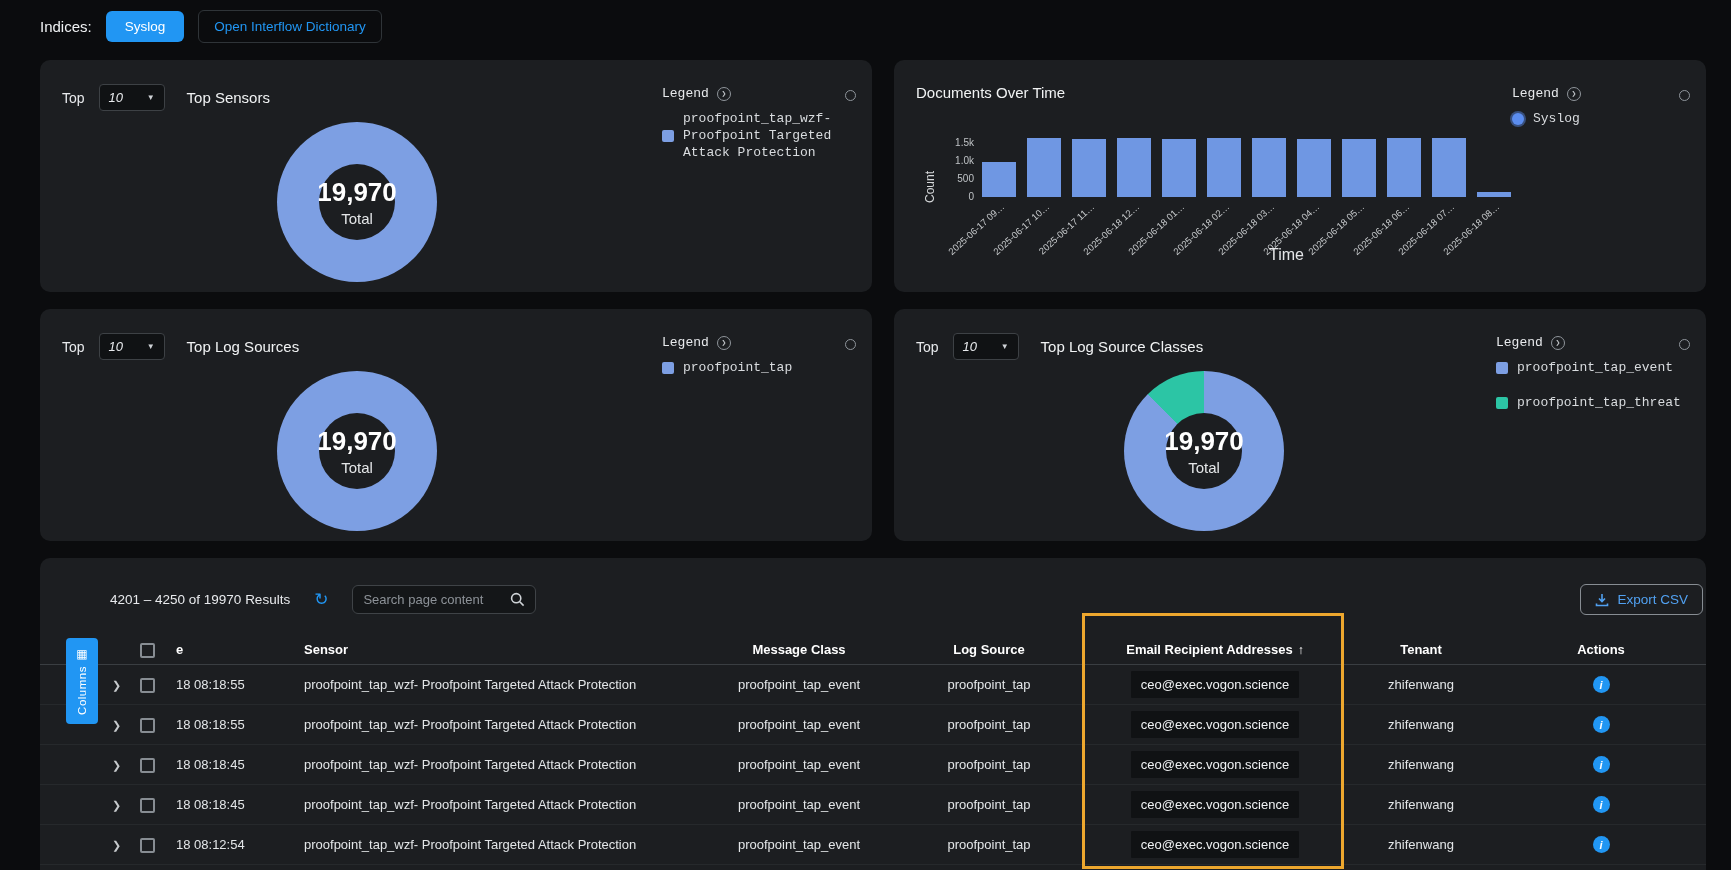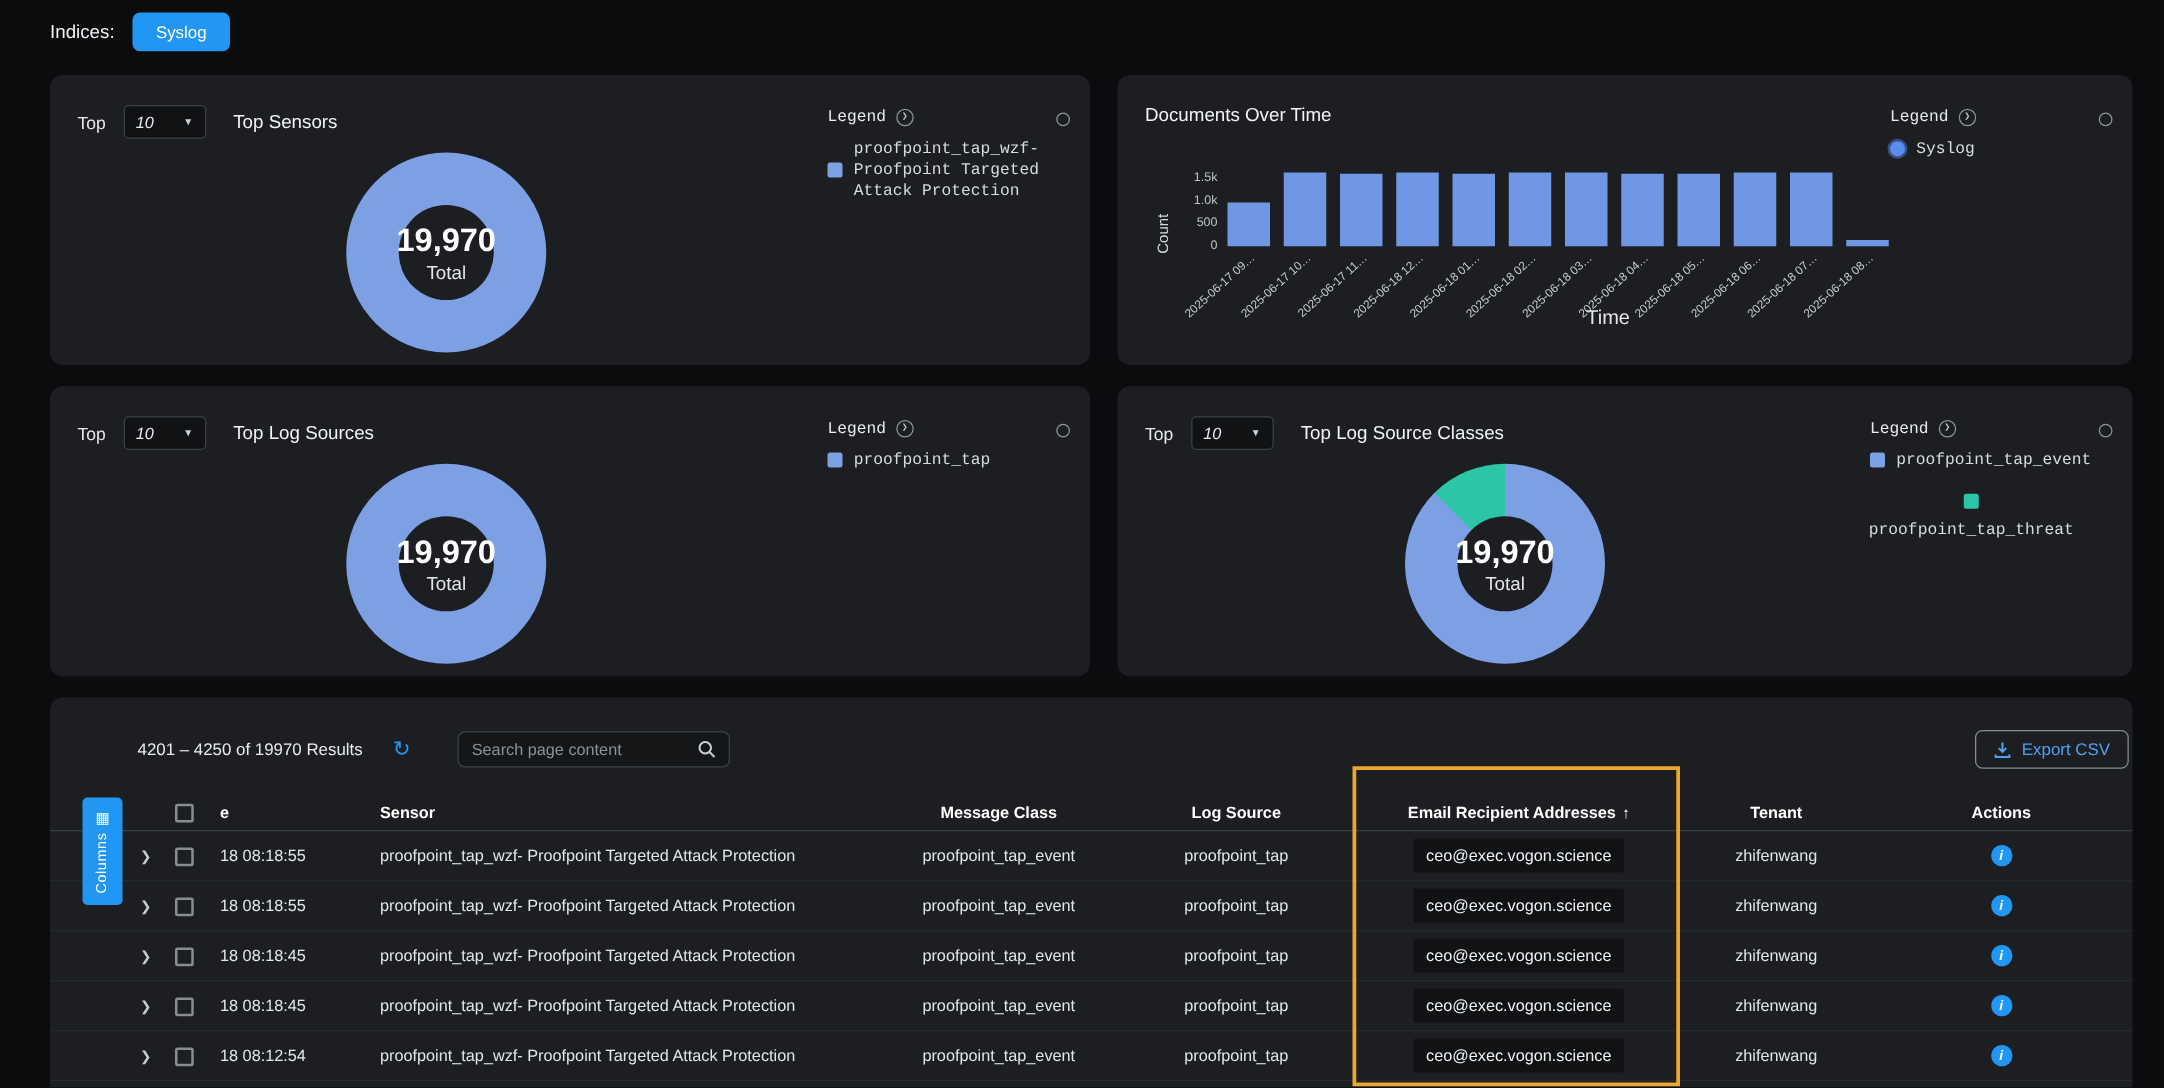--- a/index.html
+++ b/index.html
@@ -32,21 +32,21 @@
   .caret { font-size:8px; color:#cfd2d6; }
   .panel-title { font-size:15px; color:#f1f3f4; margin-left:8px; white-space:nowrap; }
 
   .legend { position:absolute; right:48px; top:26px; width:162px;font-family:Liberation Mono, monospace; }
   #panel-docs .legend { right:64px; width:130px; }
   .legend-head { display:flex; align-items:center; gap:8px; font-size:13px; color:#e8eaed; }
   .circ-arrow { width:14px; height:14px; border:1.5px solid #8f959b; border-radius:50%;
     display:inline-flex; align-items:center; justify-content:center; cursor:pointer; }
   .circ-arrow .arr { font-size:8px; color:#c0c4c8; line-height:1; }
   .legend-item { display:flex; align-items:center; gap:9px; margin-top:10px; cursor:pointer; }
-  #panel-classes .legend-item + .legend-item { margin-top:18px;flex-direction:column; }
+  #panel-classes .legend-item + .legend-item { margin-top:18px; }
   .swatch { width:12px; height:12px; border-radius:2px; flex:0 0 12px; }
   .radio-swatch { width:12px; height:12px; border-radius:50%; flex:0 0 12px;
     box-shadow:0 0 0 2px rgba(91,141,239,.45); }
   .legend-text { font-size:13px; color:#d9dcdf; line-height:1.3; }
   .corner-circle { position:absolute; right:16px; top:30px; width:11px; height:11px;
     border:1.5px solid #8f959b; border-radius:50%; cursor:pointer; }
 
   
   .donut { position:absolute; width:160px; height:160px; border-radius:50%; cursor:pointer; }
   #panel-sensors .donut, #panel-logsources .donut { left:237px; top:62px; }
@@ -67,21 +67,21 @@
   .xlabels { position:absolute; left:0; top:83px; height:70px; width:100%; }
   .xlab { position:absolute; width:90px; text-align:right; transform:rotate(-42deg);
     transform-origin:100% 0; font-size:9.5px; color:#c9ccce; white-space:nowrap; }
   .time-label { position:absolute; left:345px; top:128px; font-size:16px; color:#e4e6e8; }
 
   
   #table-card { left:40px; top:558px; width:1666px; height:312px; border-radius:10px 10px 0 0; }
   .toolbar { display:flex; align-items:center; padding:26px 3px 0 70px; gap:24px; }
   .results { font-size:13.5px; color:#e8eaed; }
   .refresh { color:#2196f3; font-size:17px; cursor:pointer; line-height:1; }
-  .searchbox { margin-left:14px; width:218px; display:flex; align-items:flex-end;
+  .searchbox { width:184px; display:flex; align-items:flex-end;
     background:#141618; border:1px solid #3f4347; border-radius:6px; padding:6px 10px; gap:8px; }
   .searchbox input { flex:1; background:transparent; border:none; outline:none;
     color:#e8eaed; font-size:13px; font-family:inherit; min-width:0; }
   .searchbox input::placeholder { color:#8d9298; }
   .spacer { flex:1; }
   .export-btn { display:flex; align-items:center; gap:8px; border:1px solid #878d93;
     background:transparent; color:#51a1f1; font-size:13.5px; border-radius:6px;
     padding:7px 14px; font-family:inherit; cursor:pointer; }
 
   .columns-btn { position:absolute; left:26px; top:80px; width:32px; height:86px;
@@ -106,20 +106,21 @@
   .sort-arrow { font-size:12px; margin-left:5px; }
   .email-highlight { position:absolute; left:1042px; top:55px; width:262px; height:256px;
     border:3px solid #eda72e; pointer-events:none; z-index:5; }
 </style>
 </head>
 <body>
 
 <div class="topbar">
   <span class="indices-label">Indices:</span>
   <button class="btn-syslog">Syslog</button>
+  <button class="btn-dict">Open Interflow Dictionary</button>
 </div>
 
 <section class="card" id="panel-sensors">
   <div class="panel-head">
     <span class="top-label">Top</span>
     <div class="top-select">
       <span>10</span>
       <span class="caret">▼</span>
     </div>
     <span class="panel-title">Top Sensors</span>

